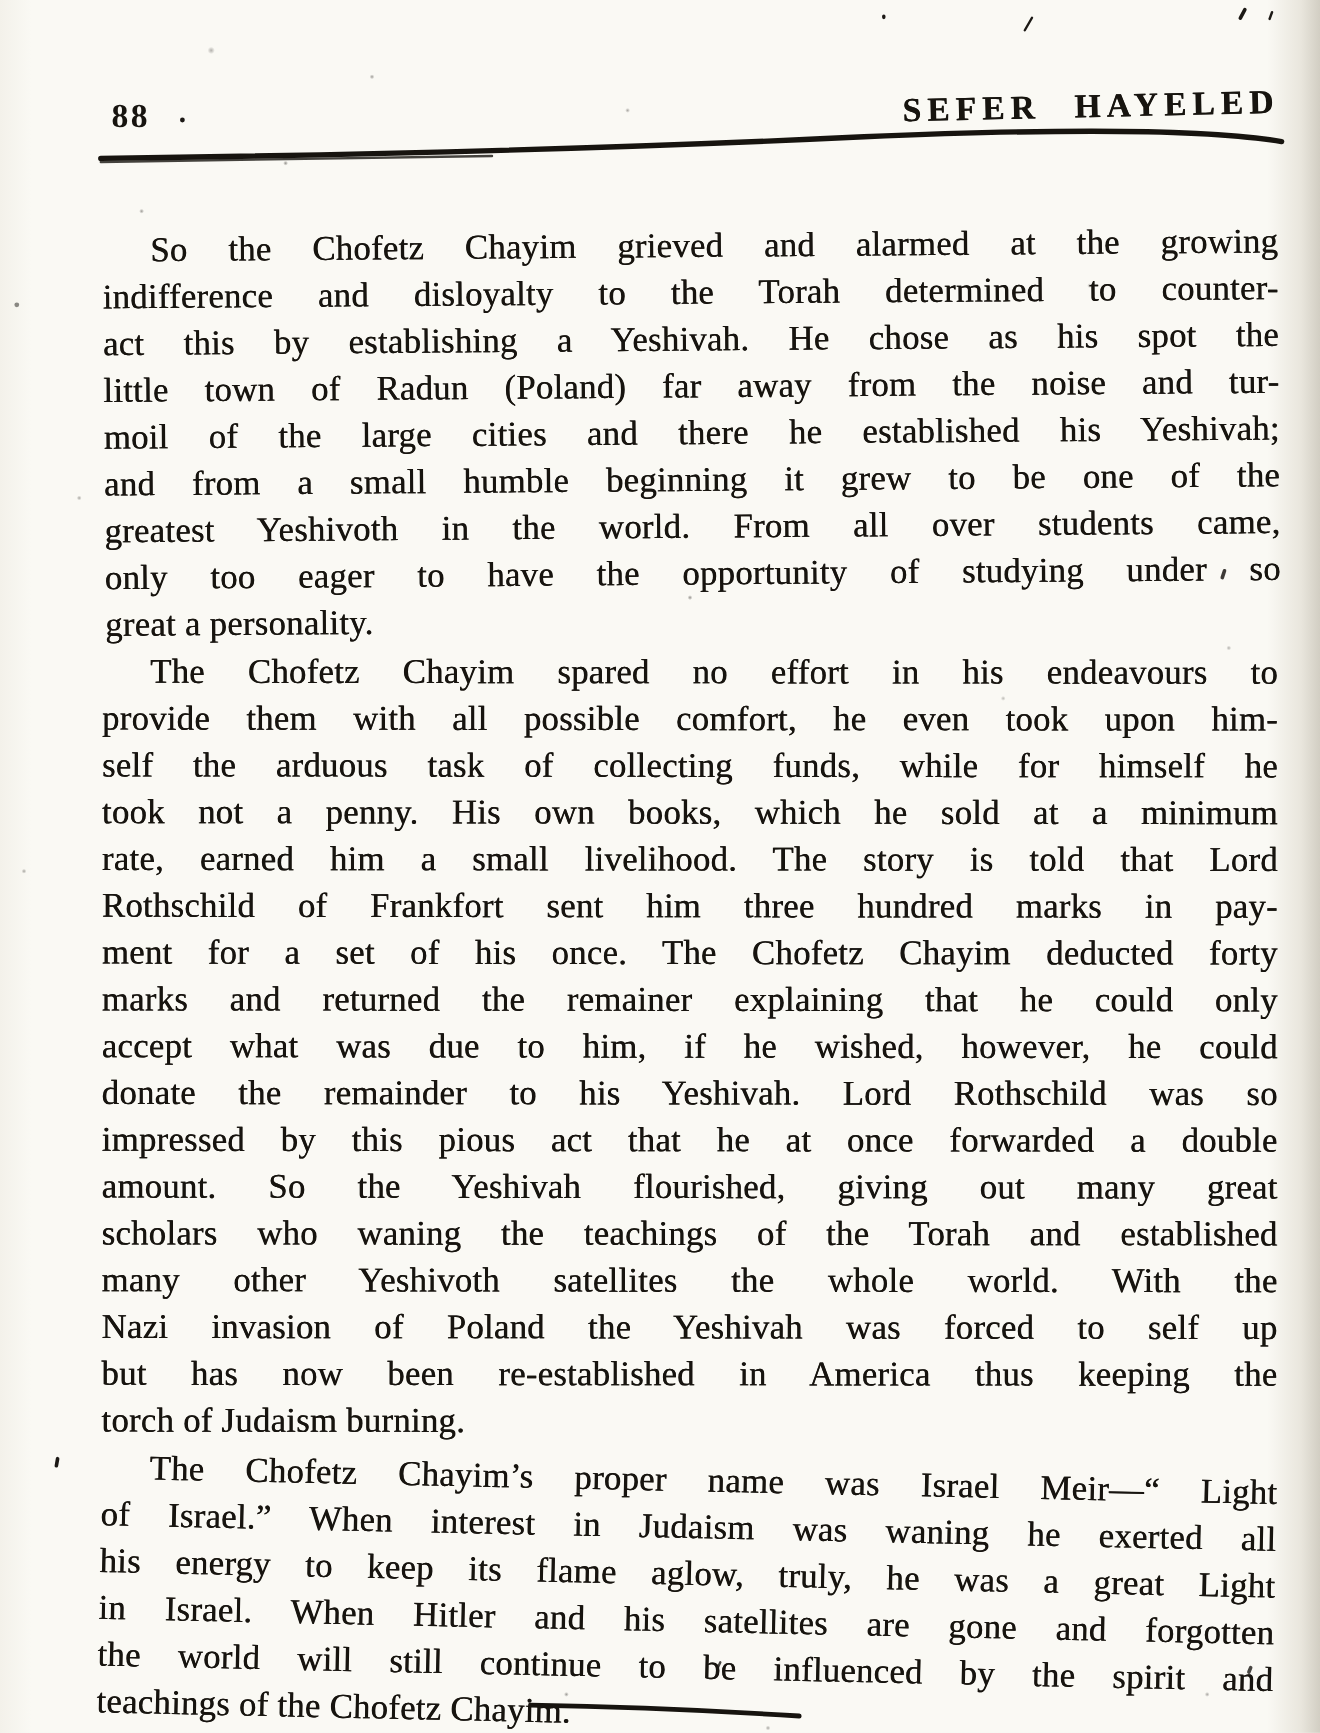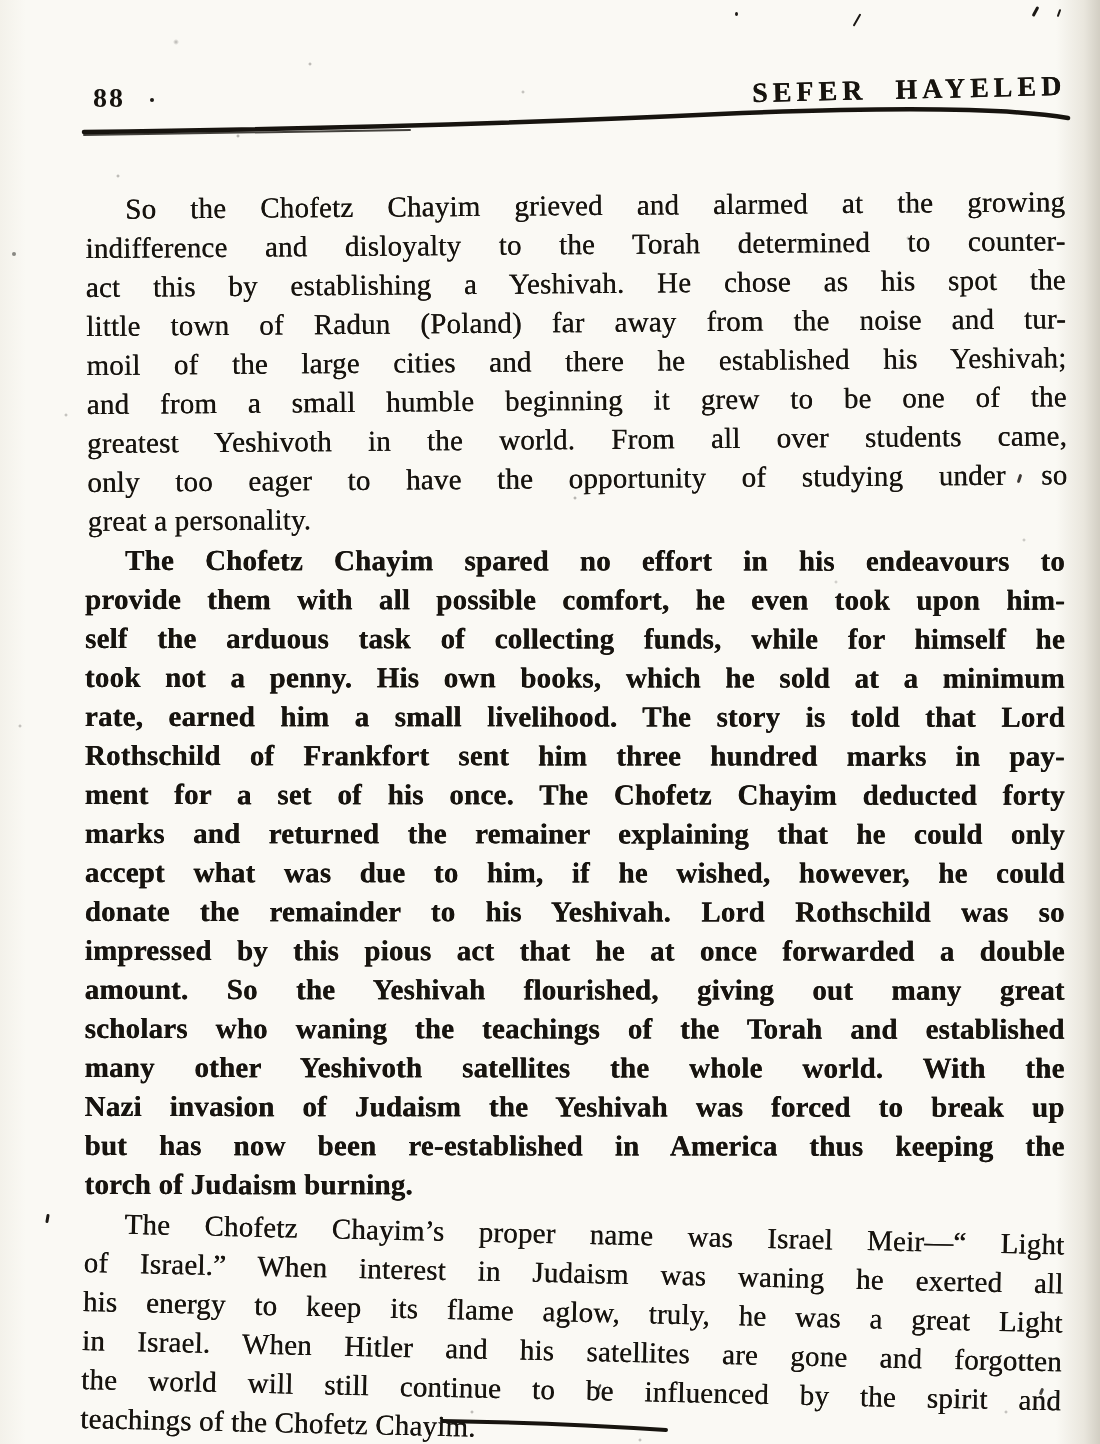--- a/index.html
+++ b/index.html
@@ -31,21 +31,21 @@
     position:absolute;right:34px;top:70px;font-size:28px;font-weight:700;
     letter-spacing:5px;word-spacing:16px;transform:rotate(-1.3deg);transform-origin:100% 50%;
     text-shadow:.3px 0 0 currentColor;
   }
   .header-rule{position:absolute;left:80px;top:101px;}
   .footer-rule{position:absolute;left:436px;top:1414px;}
   
   .text-block{position:absolute;left:85px;top:166px;width:980px;margin-top:24px;}
   .para{transform-origin:0 0;}
   .rot-a{transform:rotate(-0.45deg);}
-  .rot-b{transform:rotate(0.05deg);font-weight:bold;}
+  .rot-b{transform:rotate(0.05deg);}
   .rot-c{transform:rotate(1.25deg);}
   .ln{
     font-size:29px;line-height:39px;height:39px;white-space:nowrap;
     text-align:justify;text-align-last:justify;letter-spacing:.2px;
     text-shadow:.35px 0 0 currentColor;
   }
   .ln.end{text-align-last:left;}
   .ln.indent{text-indent:40px;}
   
   .mark{position:absolute;background:#1c1915;border-radius:2px;}
@@ -86,21 +86,21 @@
       <div class="ln">rate, earned him a small livelihood. The story is told that Lord</div>
       <div class="ln">Rothschild of Frankfort sent him three hundred marks in pay-</div>
       <div class="ln">ment for a set of his once. The Chofetz Chayim deducted forty</div>
       <div class="ln">marks and returned the remainer explaining that he could only</div>
       <div class="ln">accept what was due to him, if he wished, however, he could</div>
       <div class="ln">donate the remainder to his Yeshivah. Lord Rothschild was so</div>
       <div class="ln">impressed by this pious act that he at once forwarded a double</div>
       <div class="ln">amount. So the Yeshivah flourished, giving out many great</div>
       <div class="ln">scholars who waning the teachings of the Torah and established</div>
       <div class="ln">many other Yeshivoth satellites the whole world. With the</div>
-      <div class="ln">Nazi invasion of Judaism the Yeshivah was forced to break up</div>
+      <div class="ln">Nazi invasion of Poland the Yeshivah was forced to self up</div>
       <div class="ln">but has now been re-established in America thus keeping the</div>
       <div class="ln end">torch of Judaism burning.</div>
     </div>
 
     <div class="para rot-c">
       <div class="ln indent">The Chofetz Chayim’s proper name was Israel Meir—“ Light</div>
       <div class="ln">of Israel.” When interest in Judaism was waning he exerted all</div>
       <div class="ln">his energy to keep its flame aglow, truly, he was a great Light</div>
       <div class="ln">in Israel. When Hitler and his satellites are gone and forgotten</div>
       <div class="ln">the world will still continue to be influenced by the spirit and</div>

